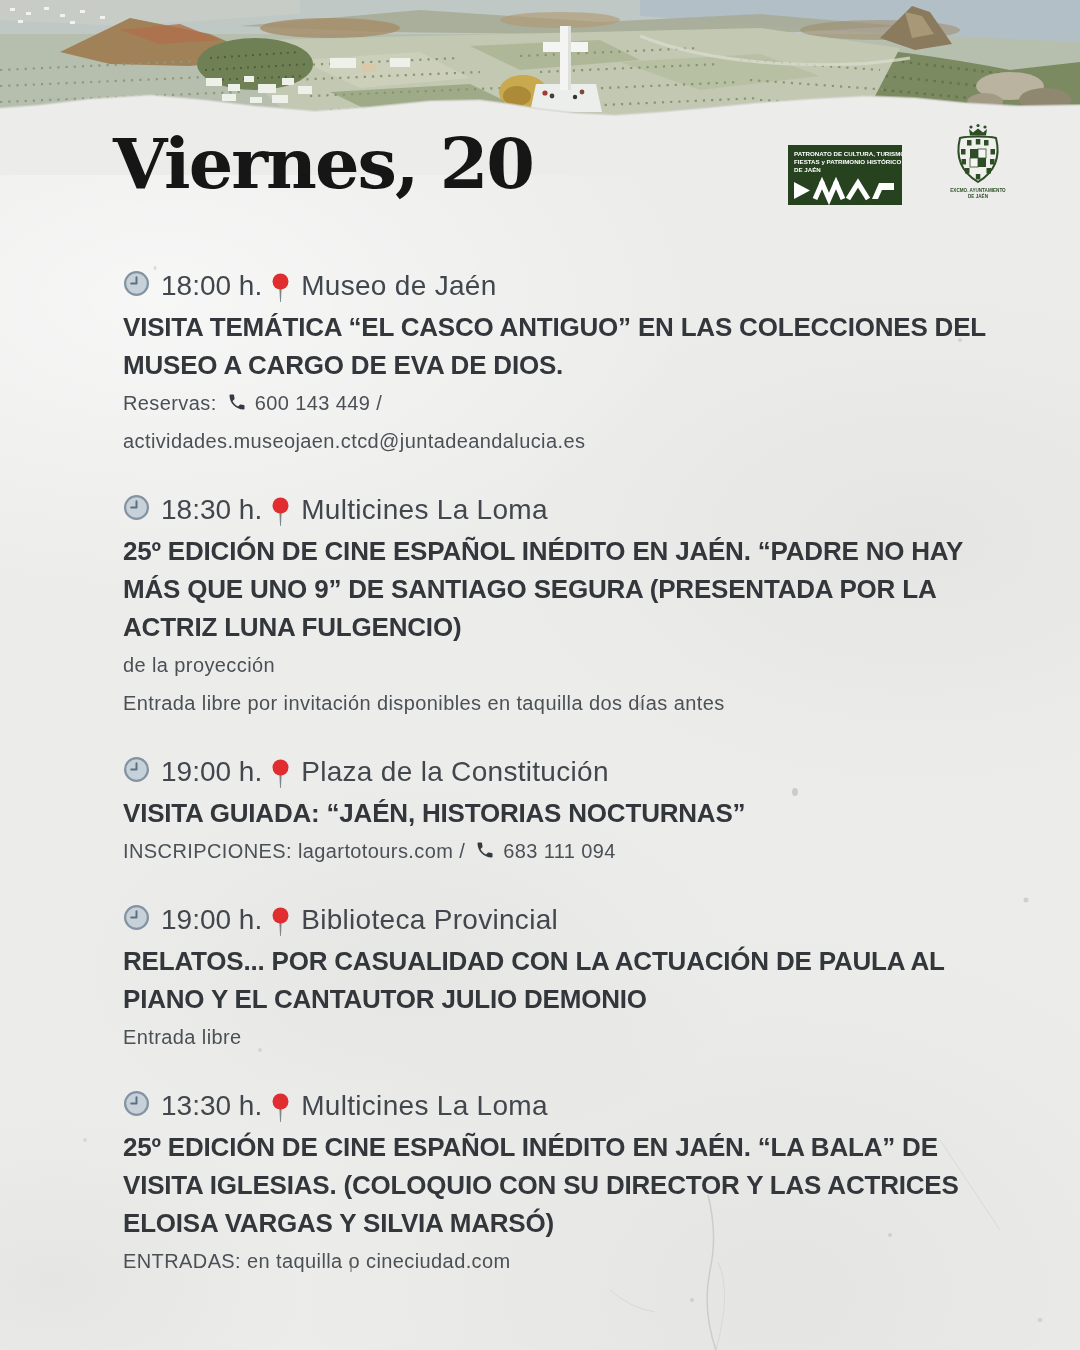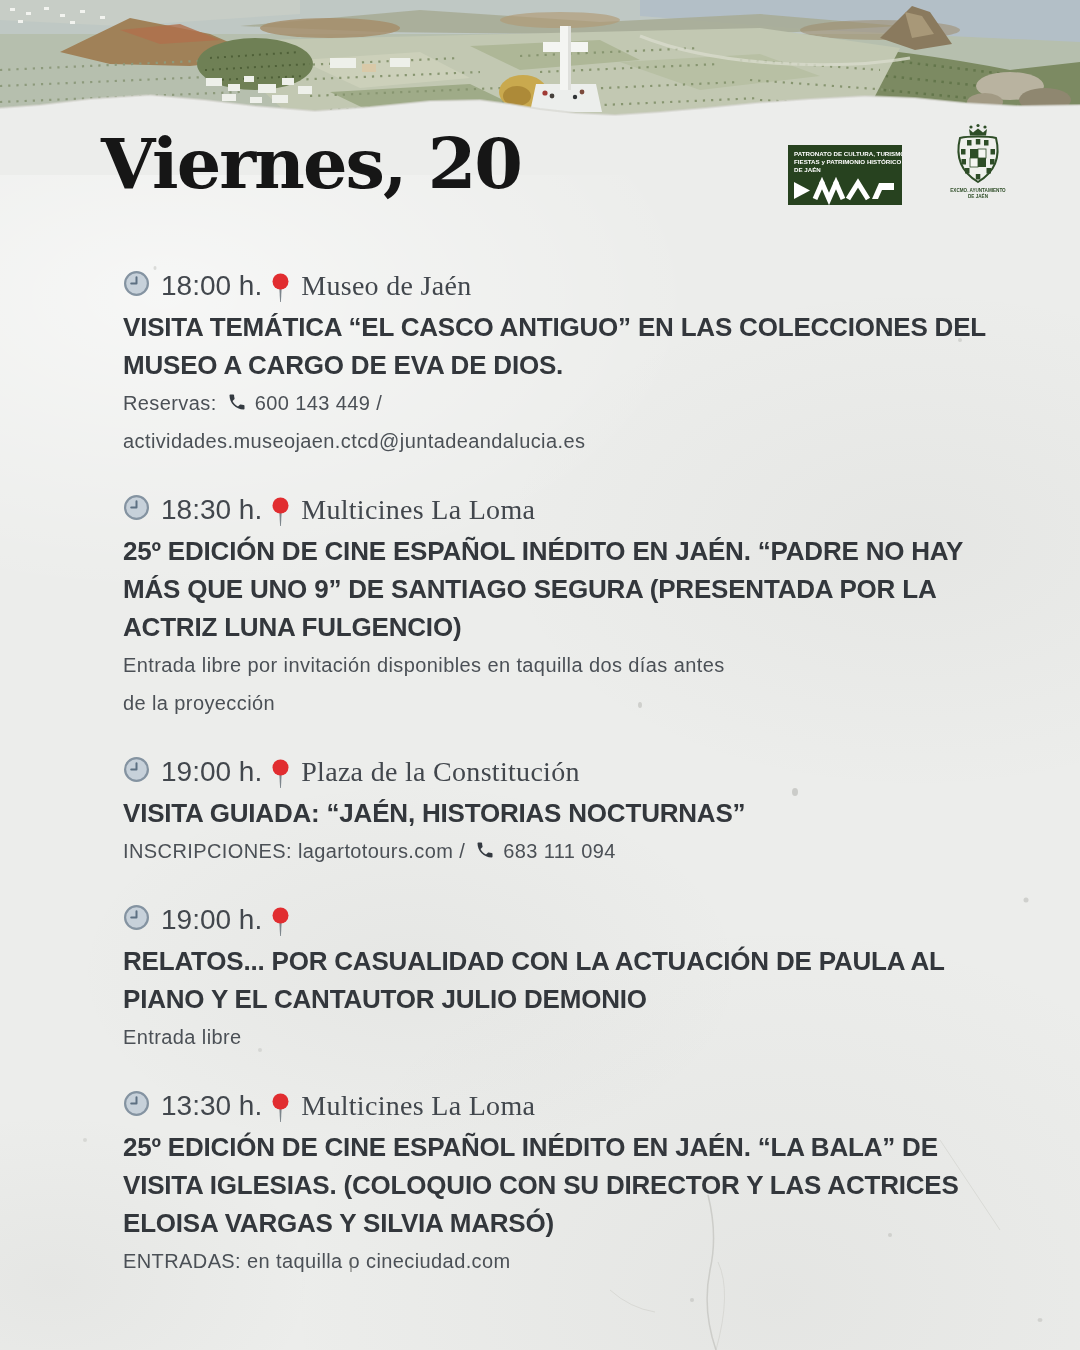--- a/index.html
+++ b/index.html
@@ -10,32 +10,32 @@
       radial-gradient(900px 500px at 15% 22%, rgba(255,255,255,.55), transparent 60%),
       radial-gradient(700px 420px at 85% 40%, rgba(120,120,114,.06), transparent 60%),
       radial-gradient(560px 320px at 38% 72%, rgba(110,110,104,.05), transparent 60%),
       radial-gradient(820px 620px at 72% 96%, rgba(128,128,122,.07), transparent 60%),
       radial-gradient(400px 260px at 5% 95%, rgba(120,120,115,.06), transparent 65%);
     font-family:"Liberation Sans", sans-serif;
   }
   .photo{position:absolute;left:0;top:0;width:1080px;height:175px;display:block;}
   .grunge{position:absolute;left:0;top:0;width:1080px;height:1350px;pointer-events:none;}
   .title{
-    position:absolute;left:101px;top:122px;margin:0;
+    position:absolute;left:113px;top:122px;margin:0;
     font-family:"DejaVu Serif", serif;font-weight:bold;
     font-size:70px;line-height:84px;letter-spacing:-2px;color:#161616;
     white-space:nowrap;
   }
   .logo-patronato{position:absolute;left:788px;top:145px;width:114px;height:60px;}
   .logo-crest{position:absolute;left:944px;top:122px;width:68px;height:80px;}
   .events{position:absolute;left:123px;top:270px;width:880px;}
   .event{margin:0 0 34px 0;}
   .event-header{display:flex;height:38px;color:#42474d;font-size:28px;}
   .event-header .time{white-space:nowrap;}
-  .event-header .location{white-space:nowrap;letter-spacing:.3px;font-family:Liberation Serif, serif;}
+  .event-header .location{white-space:nowrap;letter-spacing:.3px;}
   .clock-ic{width:27px;height:27px;margin-right:11px;flex:0 0 auto;}
   .pin-ic{width:19px;height:32px;margin:0 11px 0 9px;flex:0 0 auto;transform:translateY(3px);}
   .line{line-height:38px;white-space:nowrap;}
   .t-line{font-weight:bold;font-size:26px;letter-spacing:-.2px;color:#33373c;}
   .d-line{font-size:20px;letter-spacing:.4px;color:#4b5056;}
   .phone-ic{width:20px;height:20px;vertical-align:-2px;margin:0 8px 0 10px;}
 </style>
 </head>
 <body>
 
@@ -227,22 +227,22 @@
           <circle cx="9.5" cy="8.5" r="8" fill="#e12d30"></circle>
         </svg>
         <span class="location">Multicines La Loma</span>
       </div>
       <div>
         <div class="line t-line">25º EDICIÓN DE CINE ESPAÑOL INÉDITO EN JAÉN. “PADRE NO HAY</div>
         <div class="line t-line">MÁS QUE UNO 9” DE SANTIAGO SEGURA (PRESENTADA POR LA</div>
         <div class="line t-line">ACTRIZ LUNA FULGENCIO)</div>
       </div>
       <div>
+        <div class="line d-line">de la proyección</div>
         <div class="line d-line">Entrada libre por invitación disponibles en taquilla dos días antes</div>
-        <div class="line d-line">de la proyección</div>
       </div>
     </section>
 
     <section class="event">
       <div class="event-header">
         <svg class="clock-ic" viewBox="0 0 27 27">
           <circle cx="13.5" cy="13.5" r="11.4" fill="#c7d1da" stroke="#8493a1" stroke-width="2.2"></circle>
           <path d="M13.5 13.5 V7.2 M13.5 13.5 H8.2" stroke="#5d7082" stroke-width="2" stroke-linecap="round" fill="none"></path>
         </svg>
         <span class="time">19:00 h.</span>
@@ -266,20 +266,21 @@
       <div class="event-header">
         <svg class="clock-ic" viewBox="0 0 27 27">
           <circle cx="13.5" cy="13.5" r="11.4" fill="#c7d1da" stroke="#8493a1" stroke-width="2.2"></circle>
           <path d="M13.5 13.5 V7.2 M13.5 13.5 H8.2" stroke="#5d7082" stroke-width="2" stroke-linecap="round" fill="none"></path>
         </svg>
         <span class="time">19:00 h.</span>
         <svg class="pin-ic" viewBox="0 0 19 32">
           <polygon points="8.4,16 10.6,16 9.9,29 9.1,29" fill="#7c858b"></polygon>
           <circle cx="9.5" cy="8.5" r="8" fill="#e12d30"></circle>
         </svg>
+        <span class="location">Biblioteca Provincial</span>
       </div>
       <div>
         <div class="line t-line">RELATOS... POR CASUALIDAD CON LA ACTUACIÓN DE PAULA AL</div>
         <div class="line t-line">PIANO Y EL CANTAUTOR JULIO DEMONIO</div>
       </div>
       <div>
         <div class="line d-line">Entrada libre</div>
       </div>
     </section>
 

